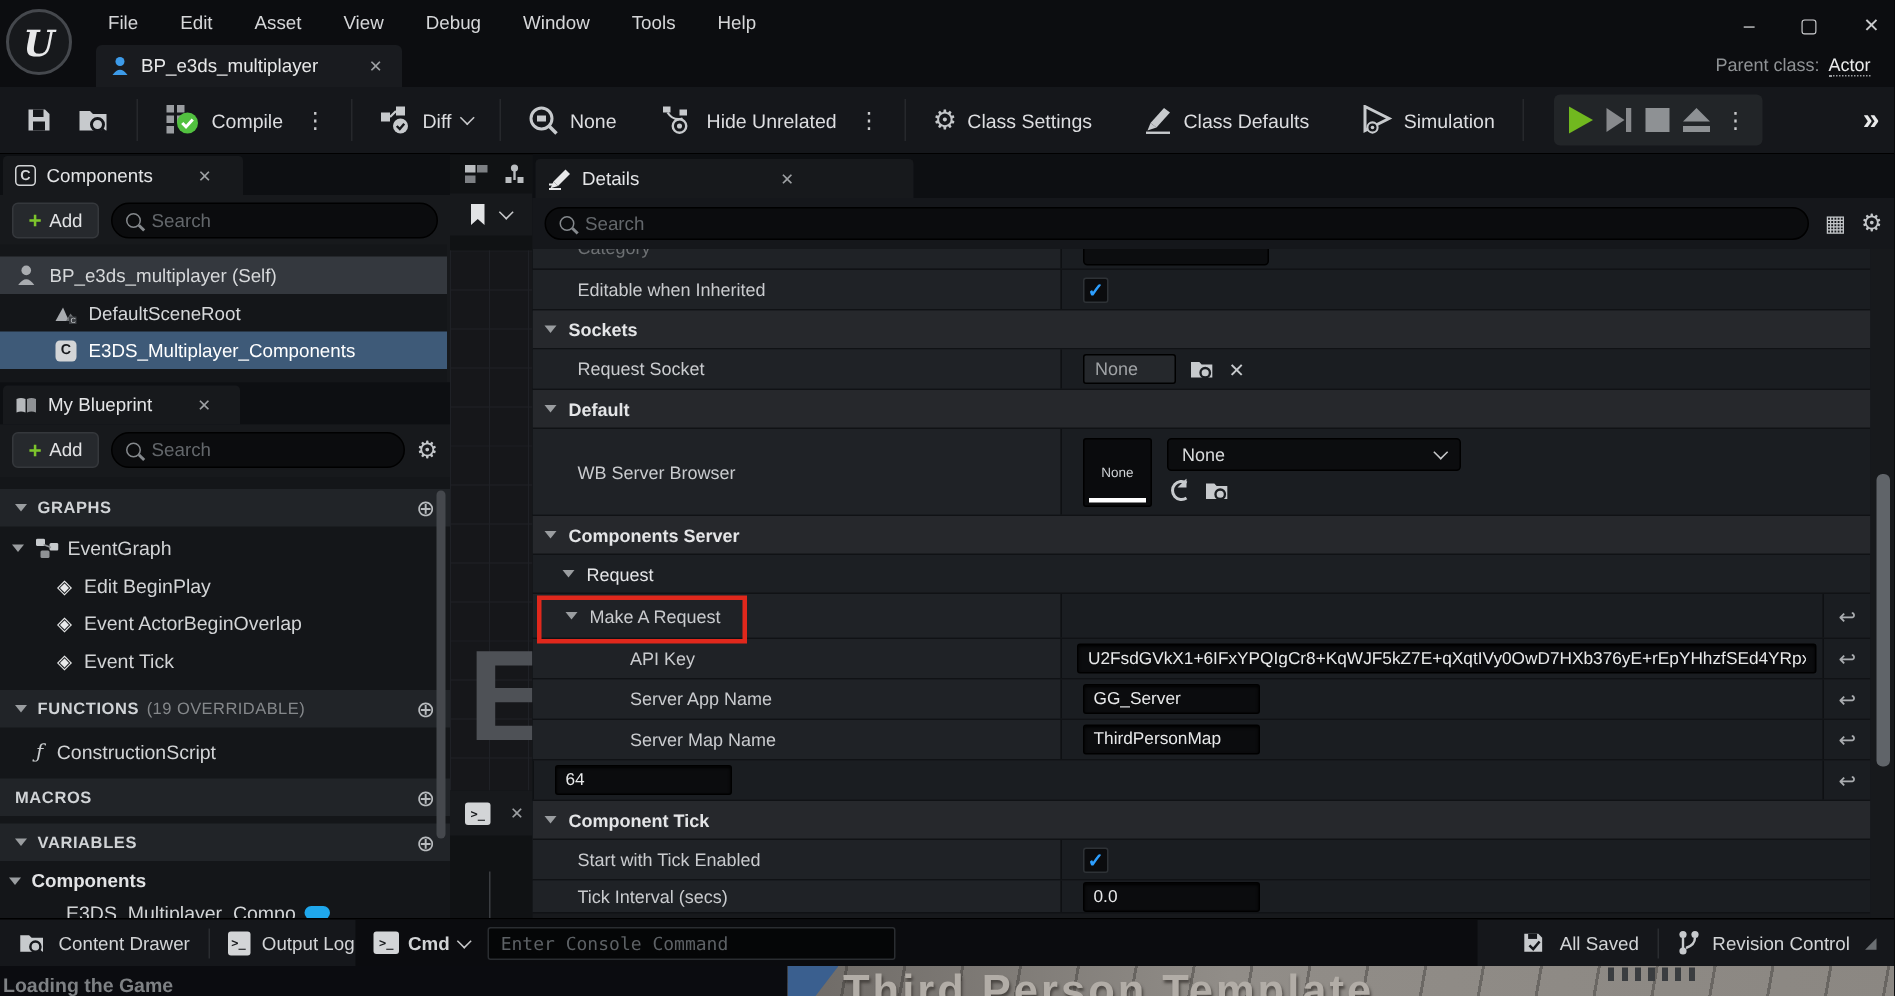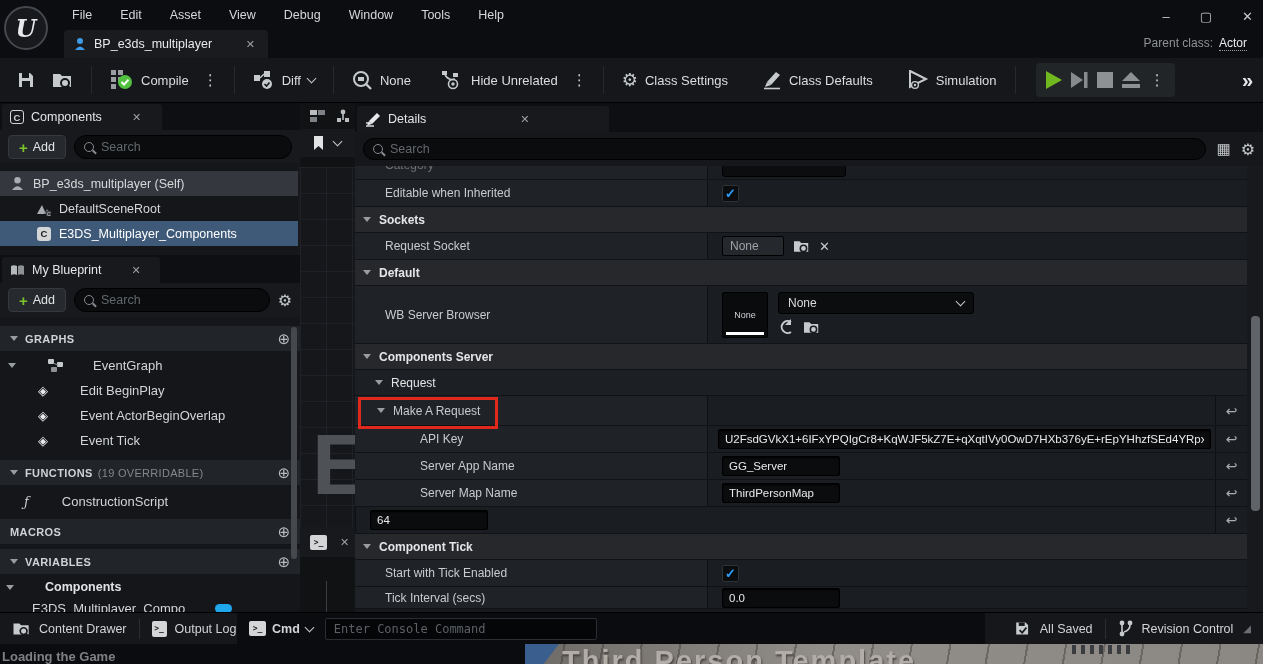--- a/index.html
+++ b/index.html
@@ -72,21 +72,21 @@
   .compbox.outline { background:transparent; border:1.5px solid #d3d5d7; color:#d3d5d7; }
 
   
   #myblueprint { left:0; top:255px; width:300px; height:357px; background:#141619; }
   #myblueprint .tabbar { height:28px; }
   #mbp-controls { padding:5px 8px 6px 8px; display:flex; gap:8px; align-items:center; background:#17191c; }
   .sect { height:25px; background:#212428; display:flex; align-items:center; padding:0 10px;
     margin-bottom:2px; }
   .sect .t { font-size:11px; font-weight:bold; color:#d0d3d6; letter-spacing:.4px; margin-left:7px; }
   .sect .note { font-size:11px; color:#85888b; margin-left:5px; letter-spacing:.3px; }
-  .mrow { height:25px; display:flex; align-items:center; font-size:13px; color:#d2d4d6;gap:24px; }
+  .mrow { height:25px; display:flex; align-items:center; font-size:13px; color:#d2d4d6; }
   .diamond { color:#e8e9ea; font-size:13px; }
   .ficon { font-family:"DejaVu Serif",serif; font-style:italic; color:#c9ccce; font-size:13px; }
   .pill { width:17px; height:9px; border-radius:5px; background:#1fa7ec; display:inline-block; margin-left:6px; }
   #mbp-scroll { position:absolute; right:3px; top:72px; width:6px; height:232px; background:#45484d; border-radius:3px; }
 
   
   #gstrip { left:300px; top:103px; width:55px; height:509px; background:#101214; overflow:hidden; }
   #gstrip .icons { padding:6px 0 0 10px; display:flex; gap:10px; color:#babdc0; }
   #gstrip .bmrow { margin-top:6px; height:28px; background:#17191c; display:flex; align-items:center;
     padding-left:12px; gap:9px; }
@@ -412,21 +412,21 @@
     <div class="sect" style="margin-top:5px">
       <span class="expander"></span>
       <span class="t">VARIABLES</span>
       <span class="pluscircle">⊕</span>
     </div>
     <div class="mrow" style="height:22px;font-weight:bold;font-size:12.5px;color:#e2e3e5">
       <span class="expander" style="margin:0 7px 0 6px"></span>
       <span>Components</span>
     </div>
     <div class="mrow" style="height:20px">
-      <span style="margin-left:32px">E3DS_Multiplayer_Compo</span>
+      <span style="margin-left:44px">E3DS_Multiplayer_Compo</span>
       <span class="pill"></span>
     </div>
     <div id="mbp-scroll"></div>
   </div>
 
   <div id="gstrip" class="abs">
     <div class="icons">
       <svg width="16" height="14" viewBox="0 0 16 14">
         <rect x="0" y="1" width="7" height="5" fill="#babdc0"></rect>
           <rect x="8" y="1" width="7" height="5" fill="#7d8084"></rect>

